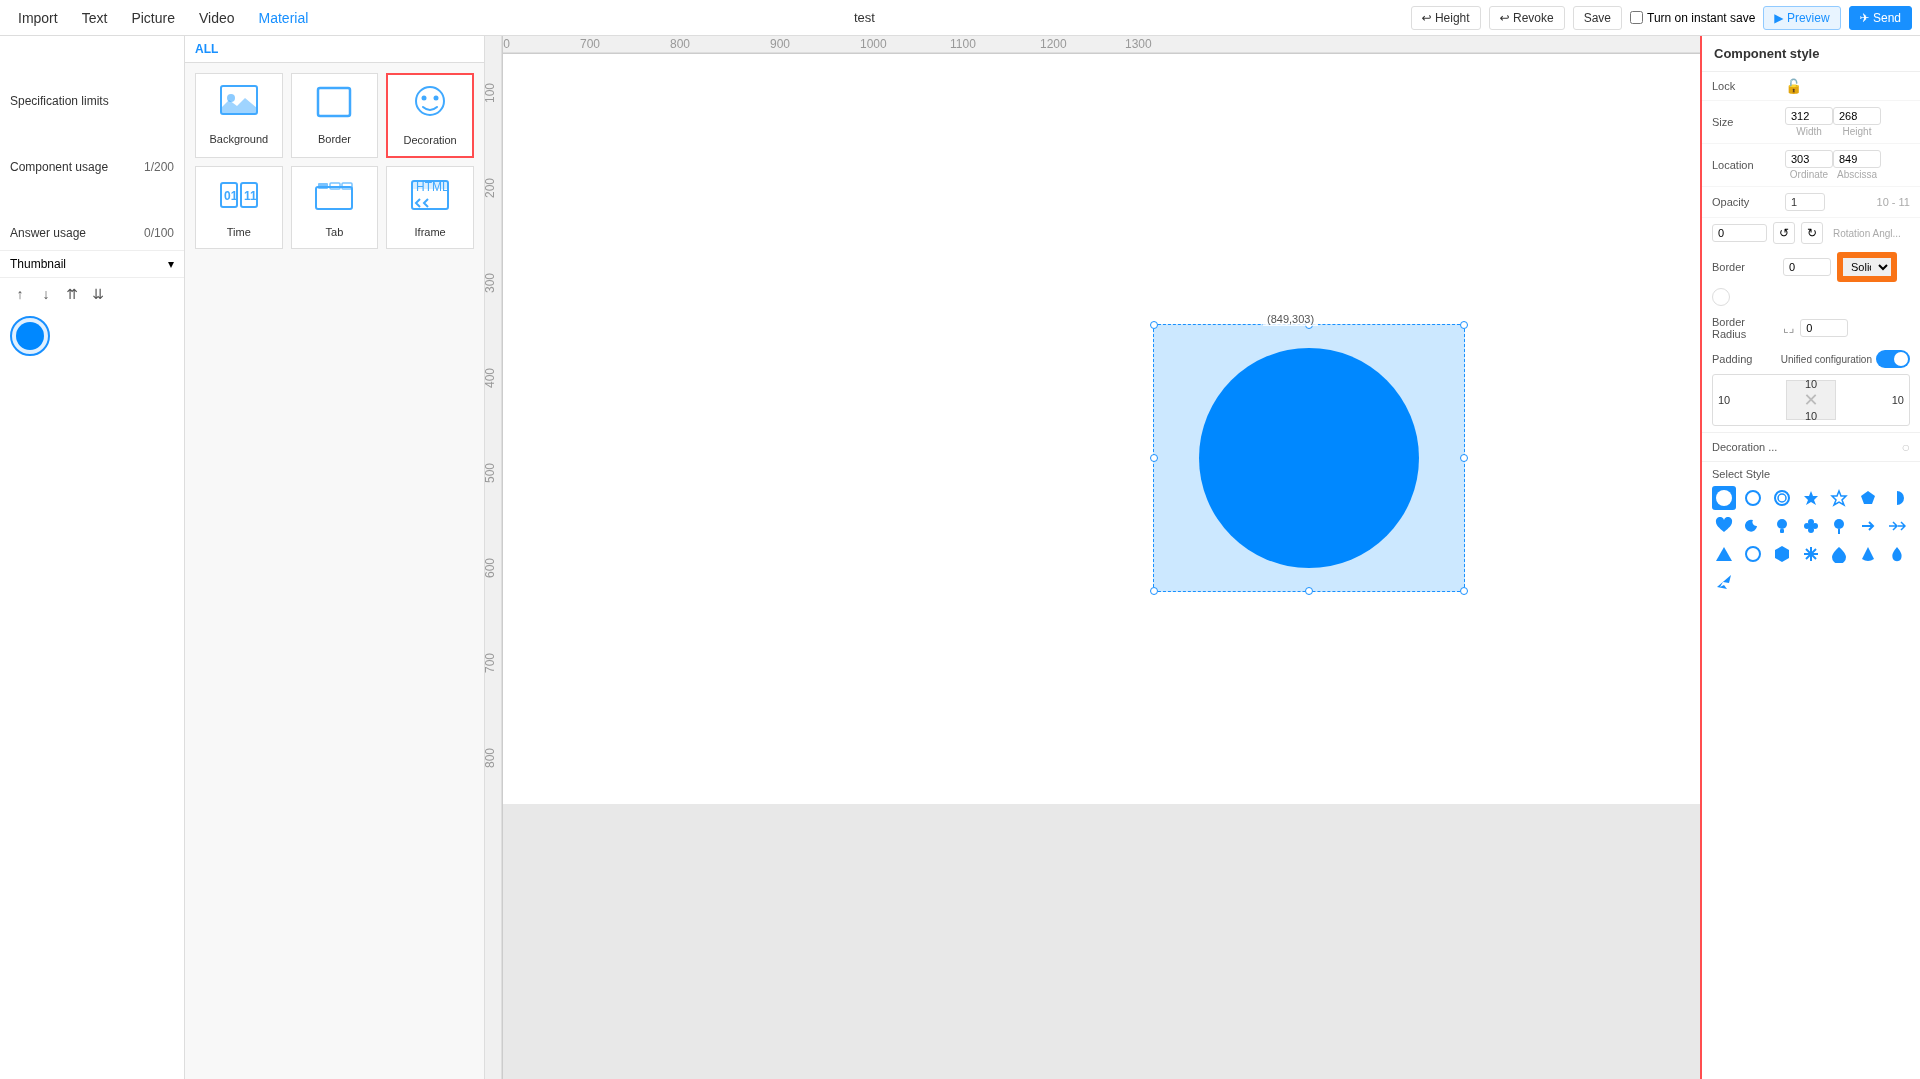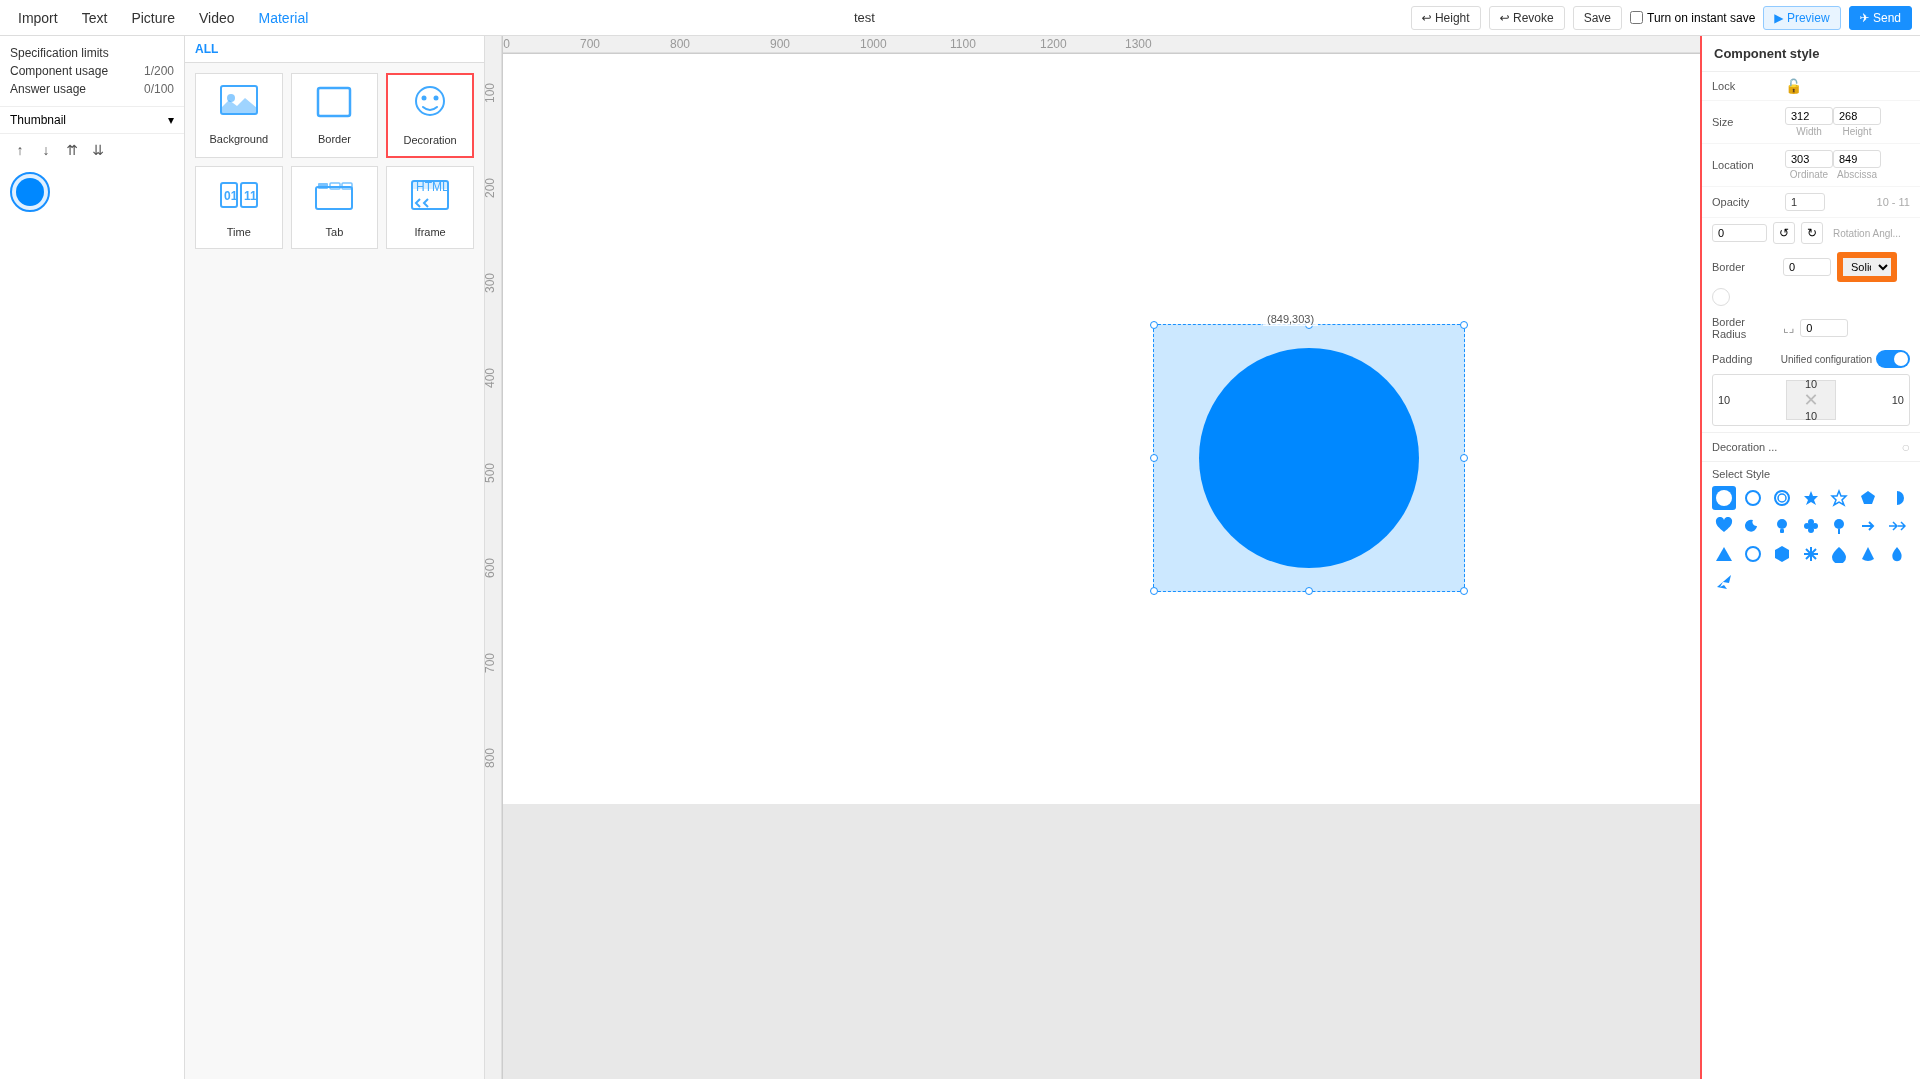--- a/index.html
+++ b/index.html
@@ -79,20 +79,21 @@
     .spec-section {
       padding: 8px 10px;
       border-bottom: 1px solid #eee;
     }
     .spec-row {
       display: flex;
       justify-content: space-between;
       align-items: flex-end;
       padding: 2px 0;
       font-size: 11px;
+      margin-top: 48px;
     }
     .spec-label { color: #333; }
     .spec-value { color: #666; }
     .thumbnail-section {
       padding: 6px 10px;
       border-bottom: 1px solid #eee;
       display: flex;
       align-items: center;
       justify-content: space-between;
       font-size: 12px;

